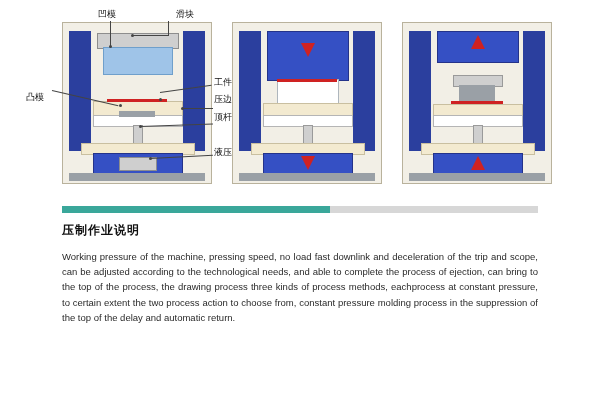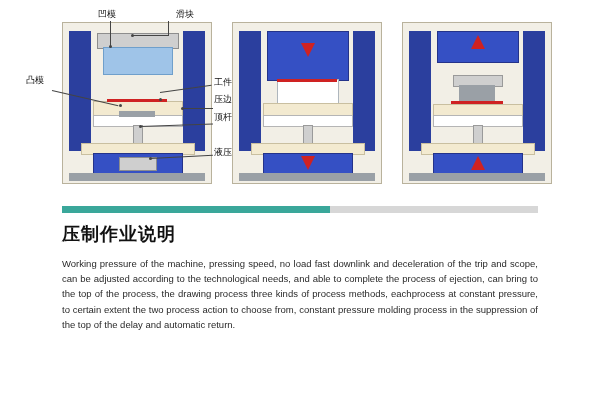--- a/index.html
+++ b/index.html
@@ -94,21 +94,21 @@
     left: 62px; top: 222px;
     width: 476px;
   }
   #title-row {
     display: flex;
     align-items: baseline;
     gap: 8px;
     margin-bottom: 10px;
   }
   #title-cn {
-    font-size: 18px;
+    font-size: 12px;
     font-weight: bold;
     color: #111;
     letter-spacing: 1px;
   }
   #title-en {
     font-size: 12px;
     color: #6b6b6b;
   }
   #para-cn {
     font-size: 11.5px;
@@ -160,21 +160,21 @@
 
   <div class="label" style="left:98px; top:10px;">凹模</div>
   <div class="leadv" style="left:110px; top:21px; height:25px;"></div>
   <div class="dot" style="left:109px; top:45px;"></div>
 
   <div class="label" style="left:164px; top:10px;margin-left:12px;">滑块</div>
   <div class="leadv" style="left:168px; top:21px; height:14px;"></div>
   <div class="lead" style="left:132px; top:35px; width:37px;"></div>
   <div class="dot" style="left:131px; top:34px;"></div>
 
-  <div class="label" style="left:26px; top:76px;">凸模</div>
+  <div class="label" style="left:26px; top:93px;">凸模</div>
   <div class="lead" style="left:52px; top:90px; width:68px; transform:rotate(13deg);"></div>
   <div class="dot" style="left:119px; top:104px;"></div>
 
   <div class="label" style="left:214px; top:78px;">工件</div>
   <div class="lead" style="left:160px; top:92px; width:52px; transform:rotate(-8deg);"></div>
   <div class="dot" style="left:159px; top:98px;"></div>
 
   <div class="label" style="left:214px; top:95px;">压边圈</div>
   <div class="lead" style="left:182px; top:108px; width:31px;"></div>
   <div class="dot" style="left:181px; top:107px;"></div>

